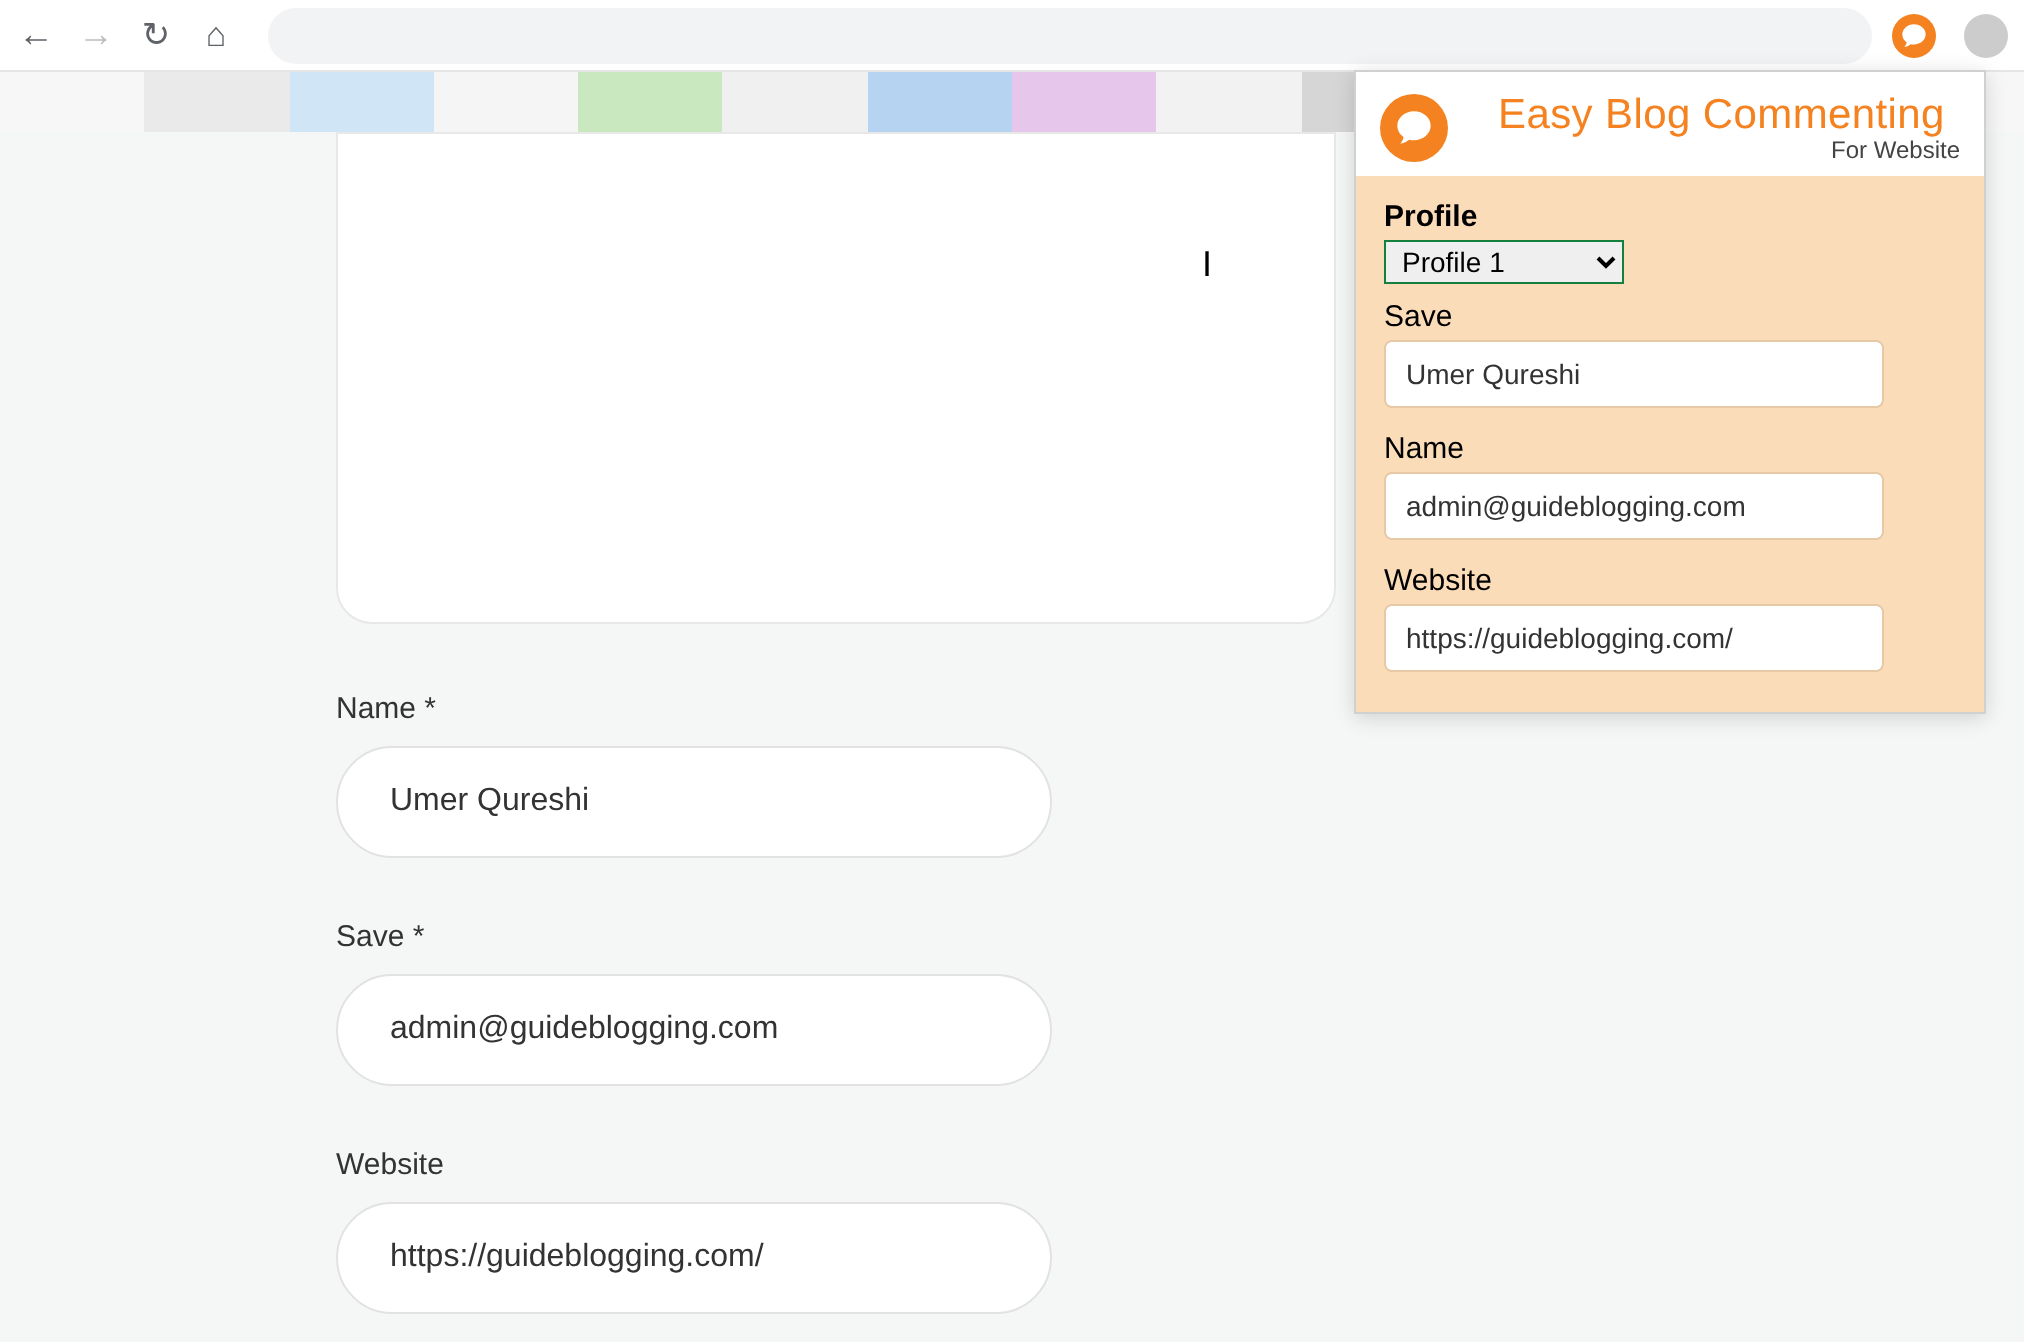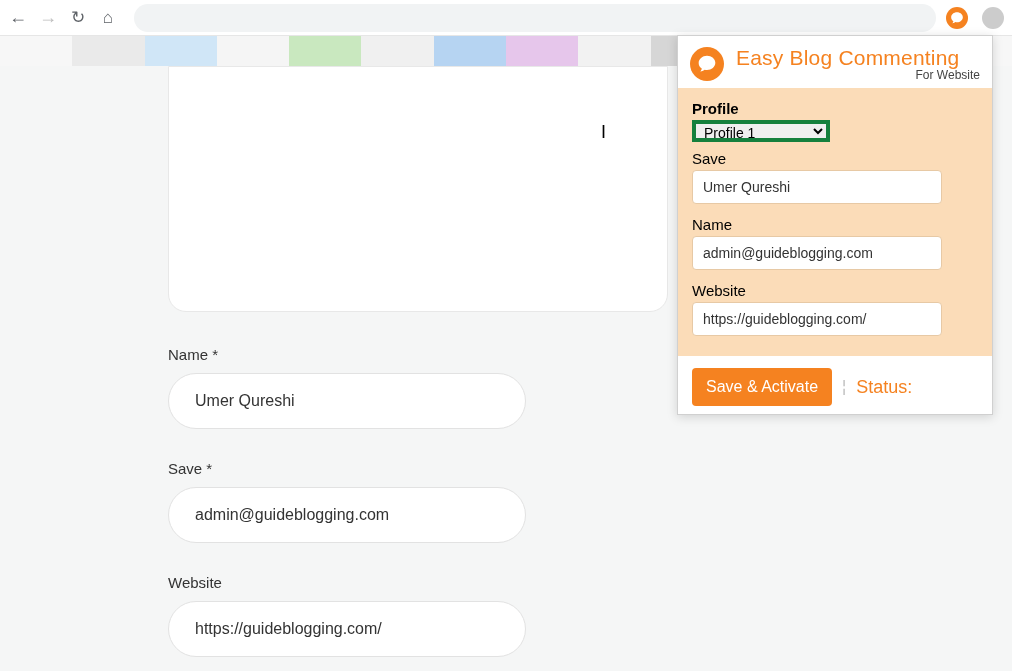--- a/index.html
+++ b/index.html
@@ -115,21 +115,21 @@
     left: 677px;
     width: 316px;
     background: #fff;
     border: 1px solid #d0d0d0;
     box-shadow: 0 2px 10px rgba(0,0,0,0.15);
     z-index: 50;
   }
   .popup-header {
     display: flex; align-items: center;
     padding: 10px 12px 6px 12px;
-    gap: 12px;
+    gap: 25px;
     background: #fff;
   }
   .popup-logo {
     width: 34px; height: 34px; border-radius: 50%;
     background: #f58220;
     display: flex; align-items: center; justify-content: center;
   }
   .popup-logo svg { width: 20px; height: 20px; fill: #fff; }
   .popup-title-wrap { flex: 1; }
   .popup-title {
@@ -139,22 +139,22 @@
     color: #444; font-size: 12px; text-align: right; margin-top: -2px;
   }
   .popup-body {
     background: #fbdcb8;
     padding: 12px 14px 18px 14px;
   }
   .p-label {
     font-size: 15px; color: #000; font-weight: 700; margin-bottom: 3px;
   }
   .p-select {
-    width: 138px; height: 22px;
-    border: 4px solid #15803d;
+    width: 120px; height: 22px;
+    border: 1px solid #15803d;
     background: #efefef;
     font-size: 14px;
     padding: 0 4px;
     margin-bottom: 8px;
   }
   .p-input {
     width: 250px; height: 34px;
     border: 1px solid #e7c9a5;
     border-radius: 4px;
     background: #fff;
@@ -275,18 +275,13 @@
     <div class="p-label" style="font-weight:400">Save</div>
     <input class="p-input" value="Umer Qureshi" style="">
 
     <div class="p-label" style="font-weight:400">Name</div>
     <input class="p-input" value="admin@guideblogging.com" style="">
 
     <div class="p-label" style="font-weight:400">Website</div>
     <input class="p-input" style="margin-bottom: 2px;" value="https://guideblogging.com/">
   </div>
 
-  <div class="popup-footer">
-    <button class="save-btn">Save &amp; Activate</button>
-    <span class="divider-v">¦</span>
-    <span class="status-label">Status:</span>
-  </div>
 </div>
 
 </body></html>

